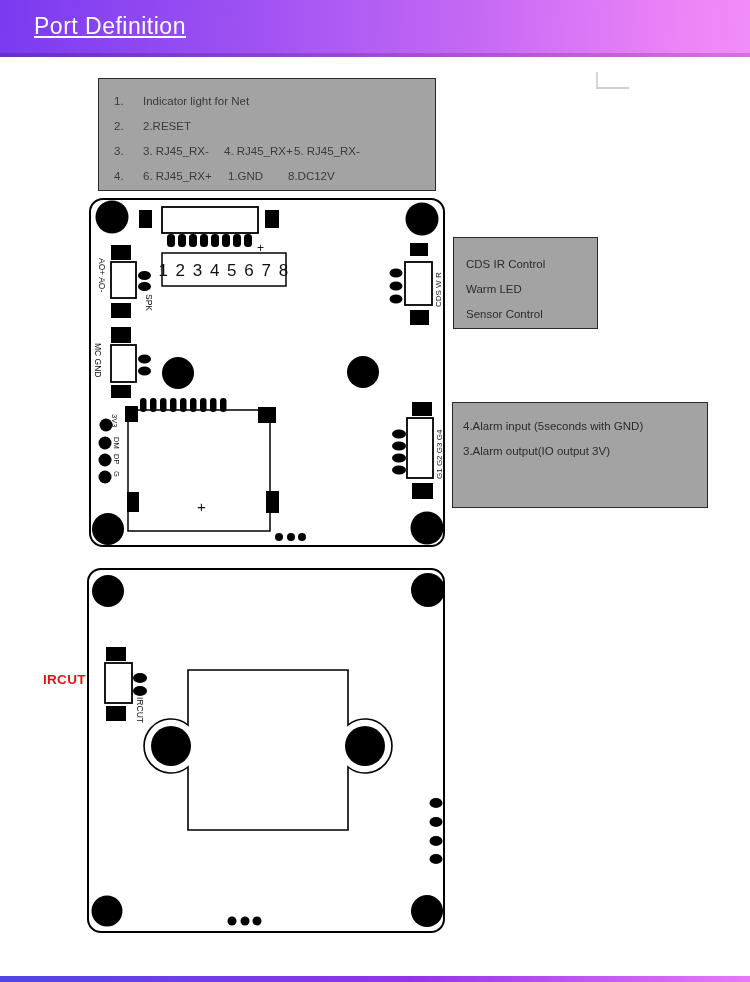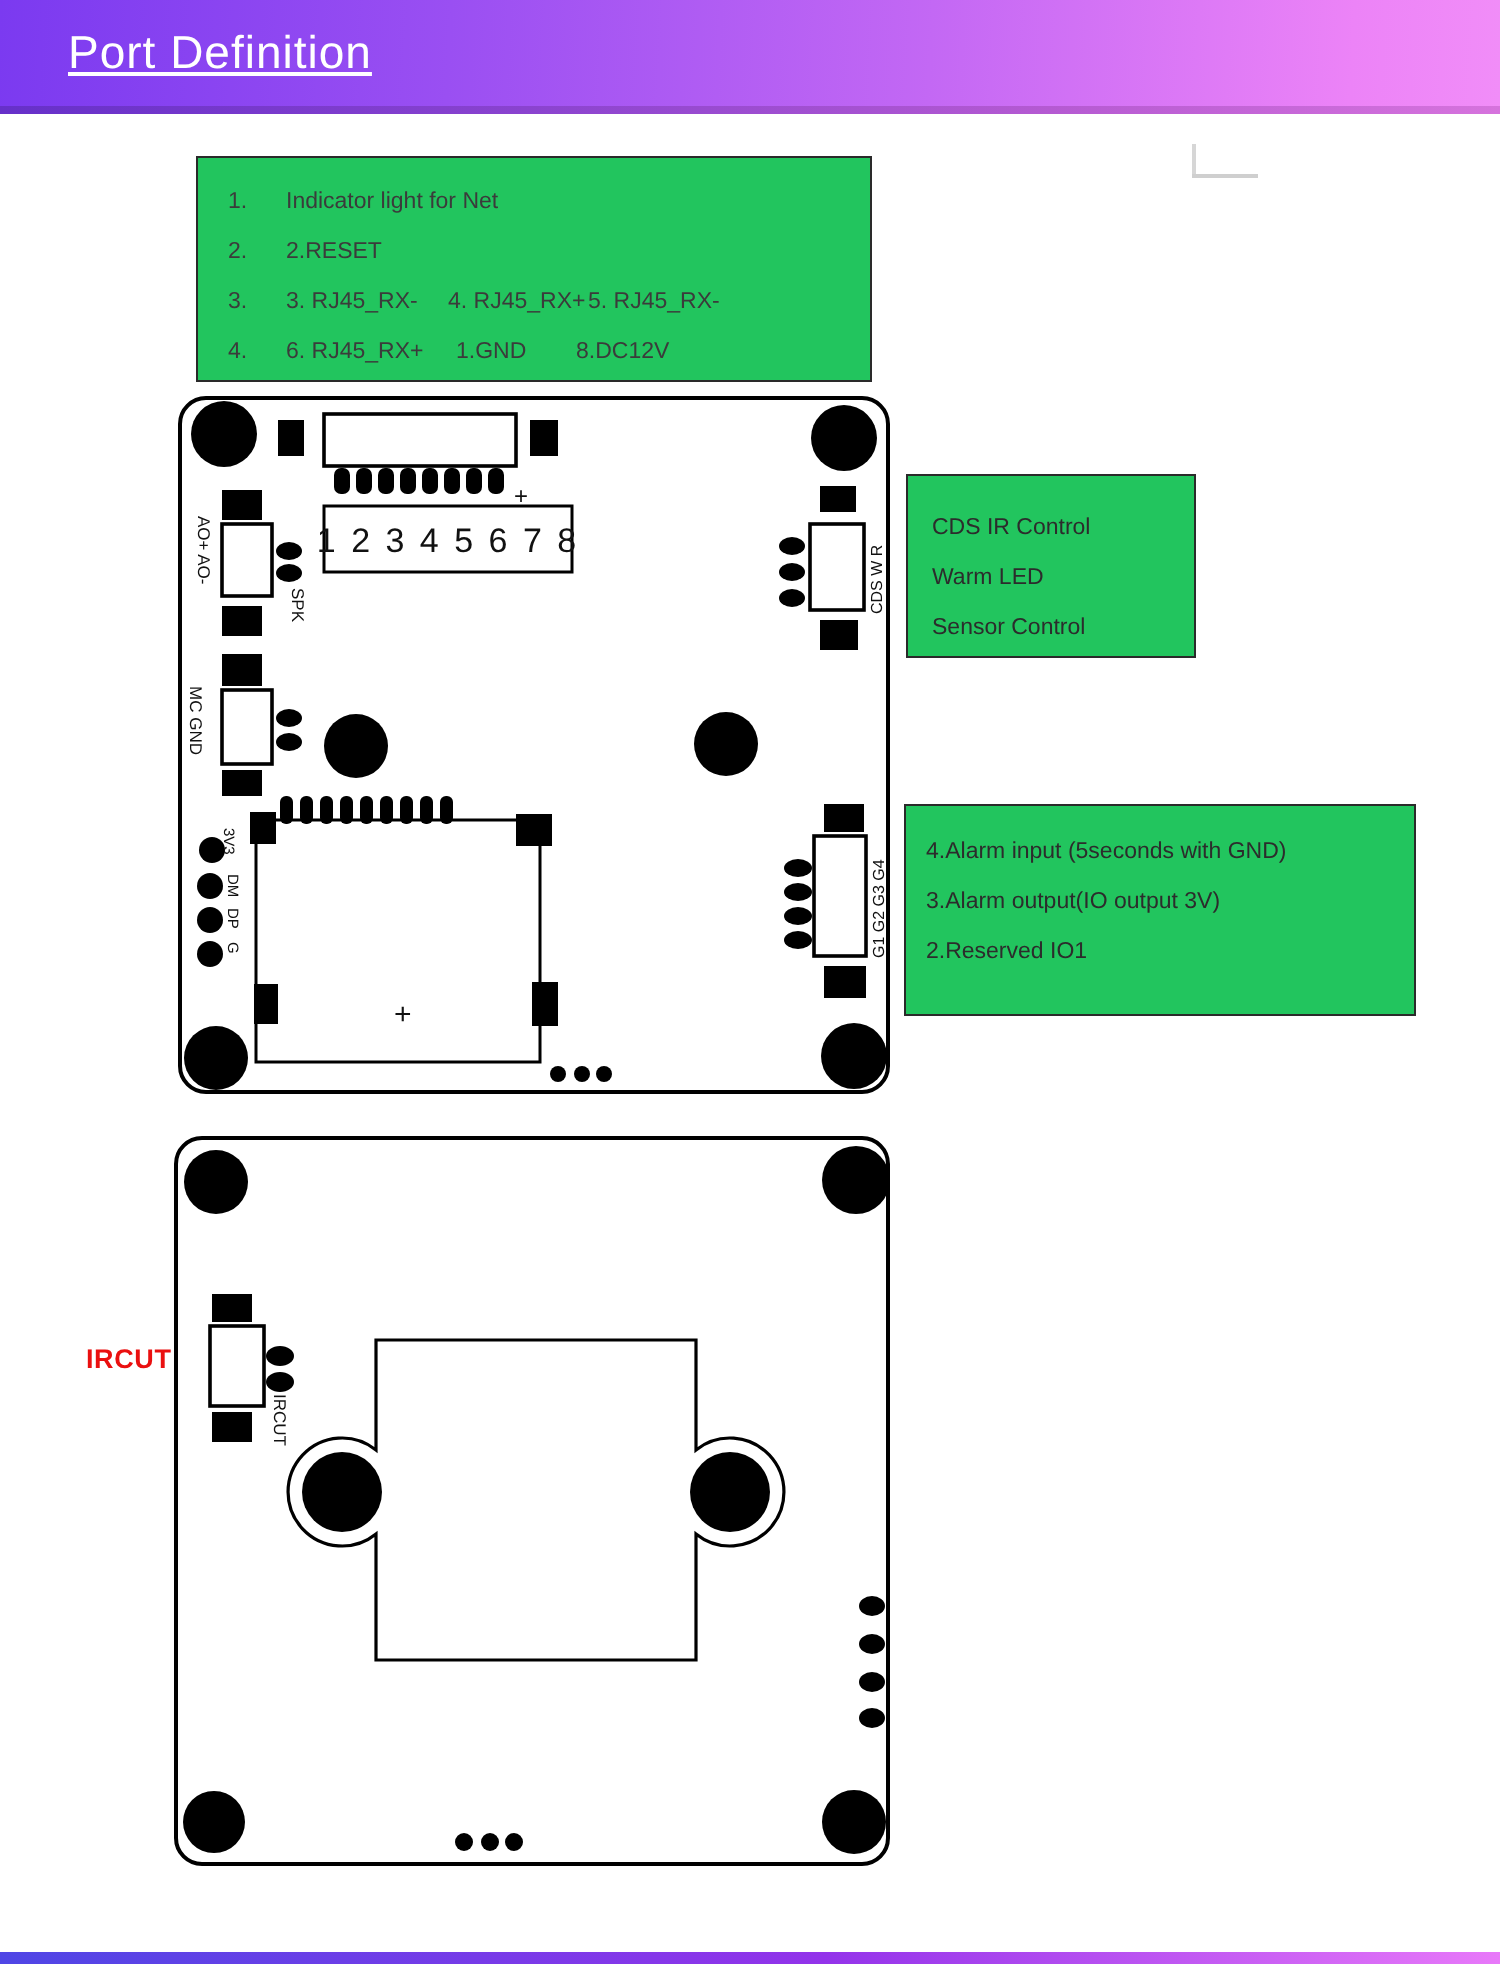--- a/index.html
+++ b/index.html
@@ -8,21 +8,21 @@
   
   .banner{position:absolute;left:0;top:0;width:750px;height:53px;
           background:linear-gradient(93deg,#7b3af0 0%,#9a4ff2 30%,#c368f4 62%,#ec83f7 90%,#f18df8 100%);}
   .banner-shade{position:absolute;left:0;top:53px;width:750px;height:4px;
           background:linear-gradient(90deg,#6630c9 0%,#8a43cf 35%,#b55ad2 70%,#d673dd 100%);}
   .banner .title{position:absolute;left:34px;top:13px;font-size:23px;color:#ffffff;letter-spacing:.5px;text-decoration:underline;}
   
   .cmark-v{position:absolute;left:596px;top:72px;width:2px;height:17px;background:#d6d6d6;}
   .cmark-h{position:absolute;left:596px;top:87px;width:33px;height:2px;background:#cfcfcf;}
   
-  .tbox{position:absolute;background:#22c55e;border:1.6px solid #2a2a2a;color:#3b3b3b;
+  .tbox{position:absolute;background:#a3a3a3;border:1.6px solid #2a2a2a;color:#3b3b3b;
         font-size:11.5px;line-height:25px;}
   .plist{left:98px;top:78px;width:338px;height:113px;padding:10px 0 0 15px;box-sizing:border-box;}
   .plist .row{white-space:nowrap;}
   .pl-num{display:inline-block;width:29px;}
   .pl-i0{display:inline-block;width:81px;}
   .pl-i0b{display:inline-block;width:85px;}
   .pl-i1{display:inline-block;width:70px;}
   .pl-i1b{display:inline-block;width:60px;}
   .cdsbox{left:453px;top:237px;width:145px;height:92px;padding:14px 0 0 12px;box-sizing:border-box;color:#2c2c2c;}
   .alarmbox{left:452px;top:402px;width:256px;height:106px;padding:11px 0 0 10px;box-sizing:border-box;color:#2c2c2c;}
@@ -65,21 +65,20 @@
 
   <div class="tbox cdsbox">
     <div>CDS IR Control</div>
     <div>Warm LED</div>
     <div>Sensor Control</div>
   </div>
 
   <div class="tbox alarmbox">
     <div>4.Alarm input (5seconds with GND)</div>
     <div>3.Alarm output(IO output 3V)</div>
-    <div>2.Reserved IO1</div>
   </div>
 
   <svg style="left:85px;top:195px;" width="365" height="358" viewBox="0 0 365 358">
     <rect x="5" y="4" width="354" height="347" rx="13" fill="#fff" stroke="#000" stroke-width="2"></rect>
 
     <circle cx="27" cy="22" r="16.5" fill="#000"></circle>
     <circle cx="337" cy="24" r="16.5" fill="#000"></circle>
     <circle cx="23" cy="334" r="16" fill="#000"></circle>
     <circle cx="342" cy="333" r="16.5" fill="#000"></circle>
     <circle cx="93" cy="178" r="16" fill="#000"></circle>

